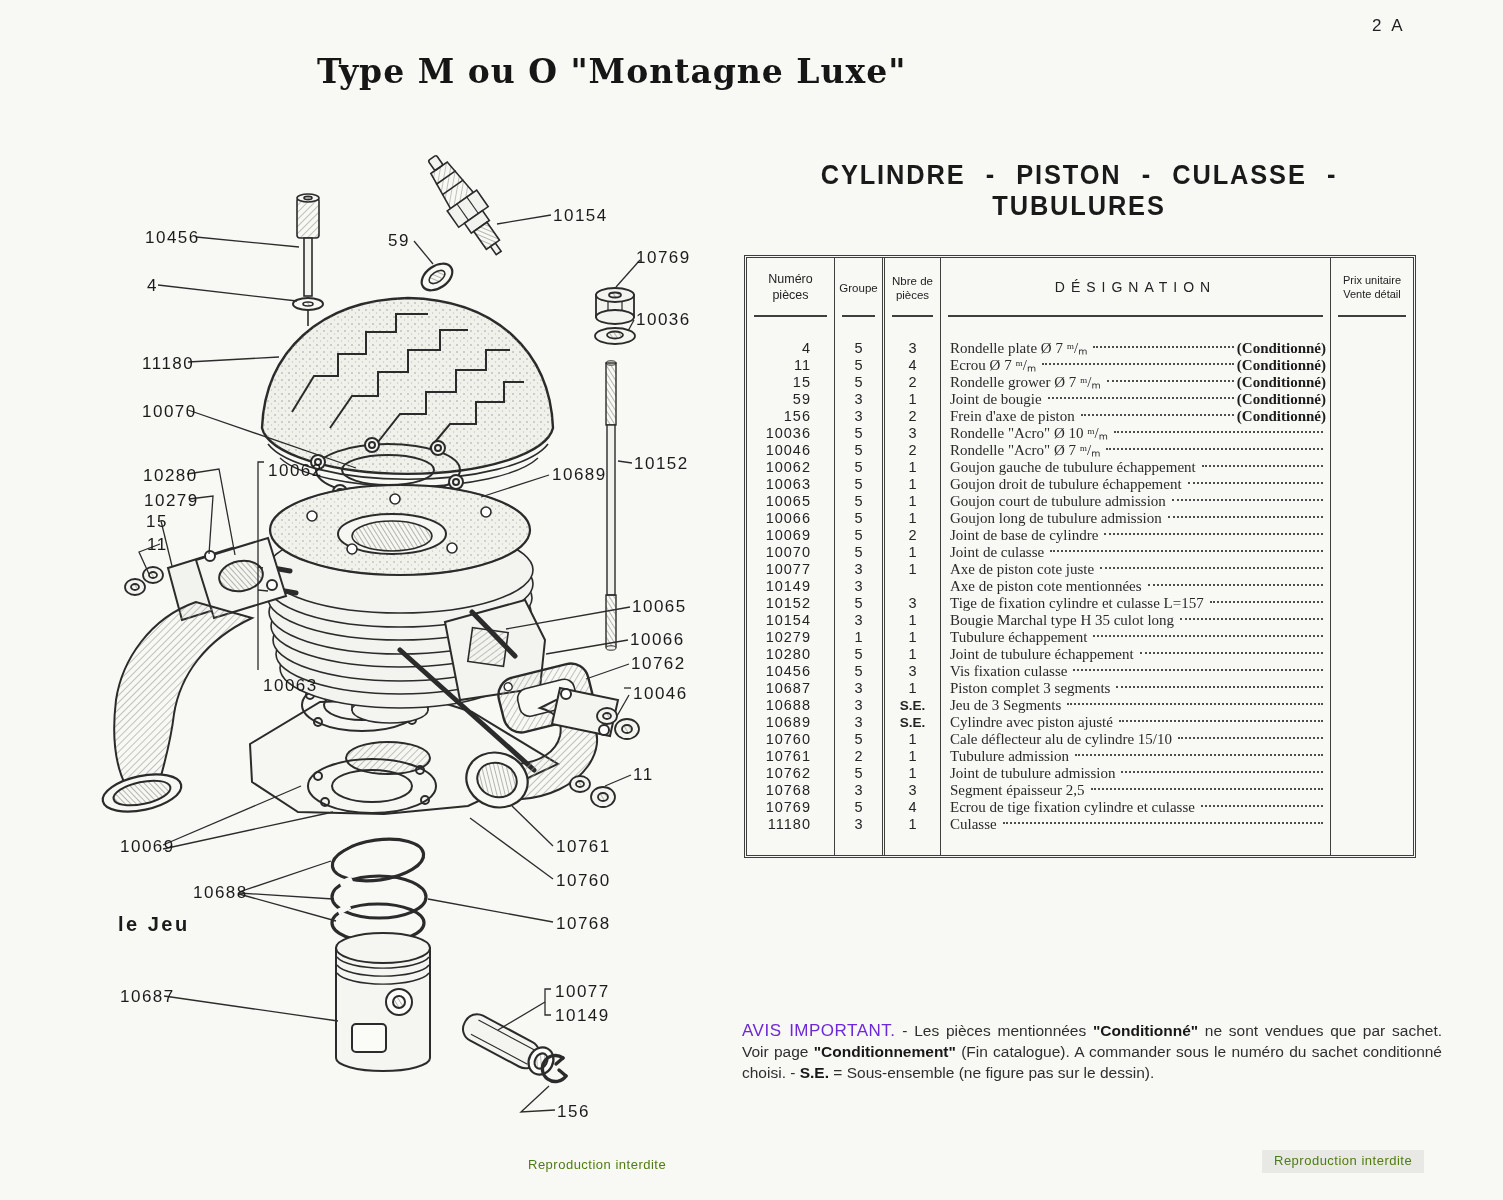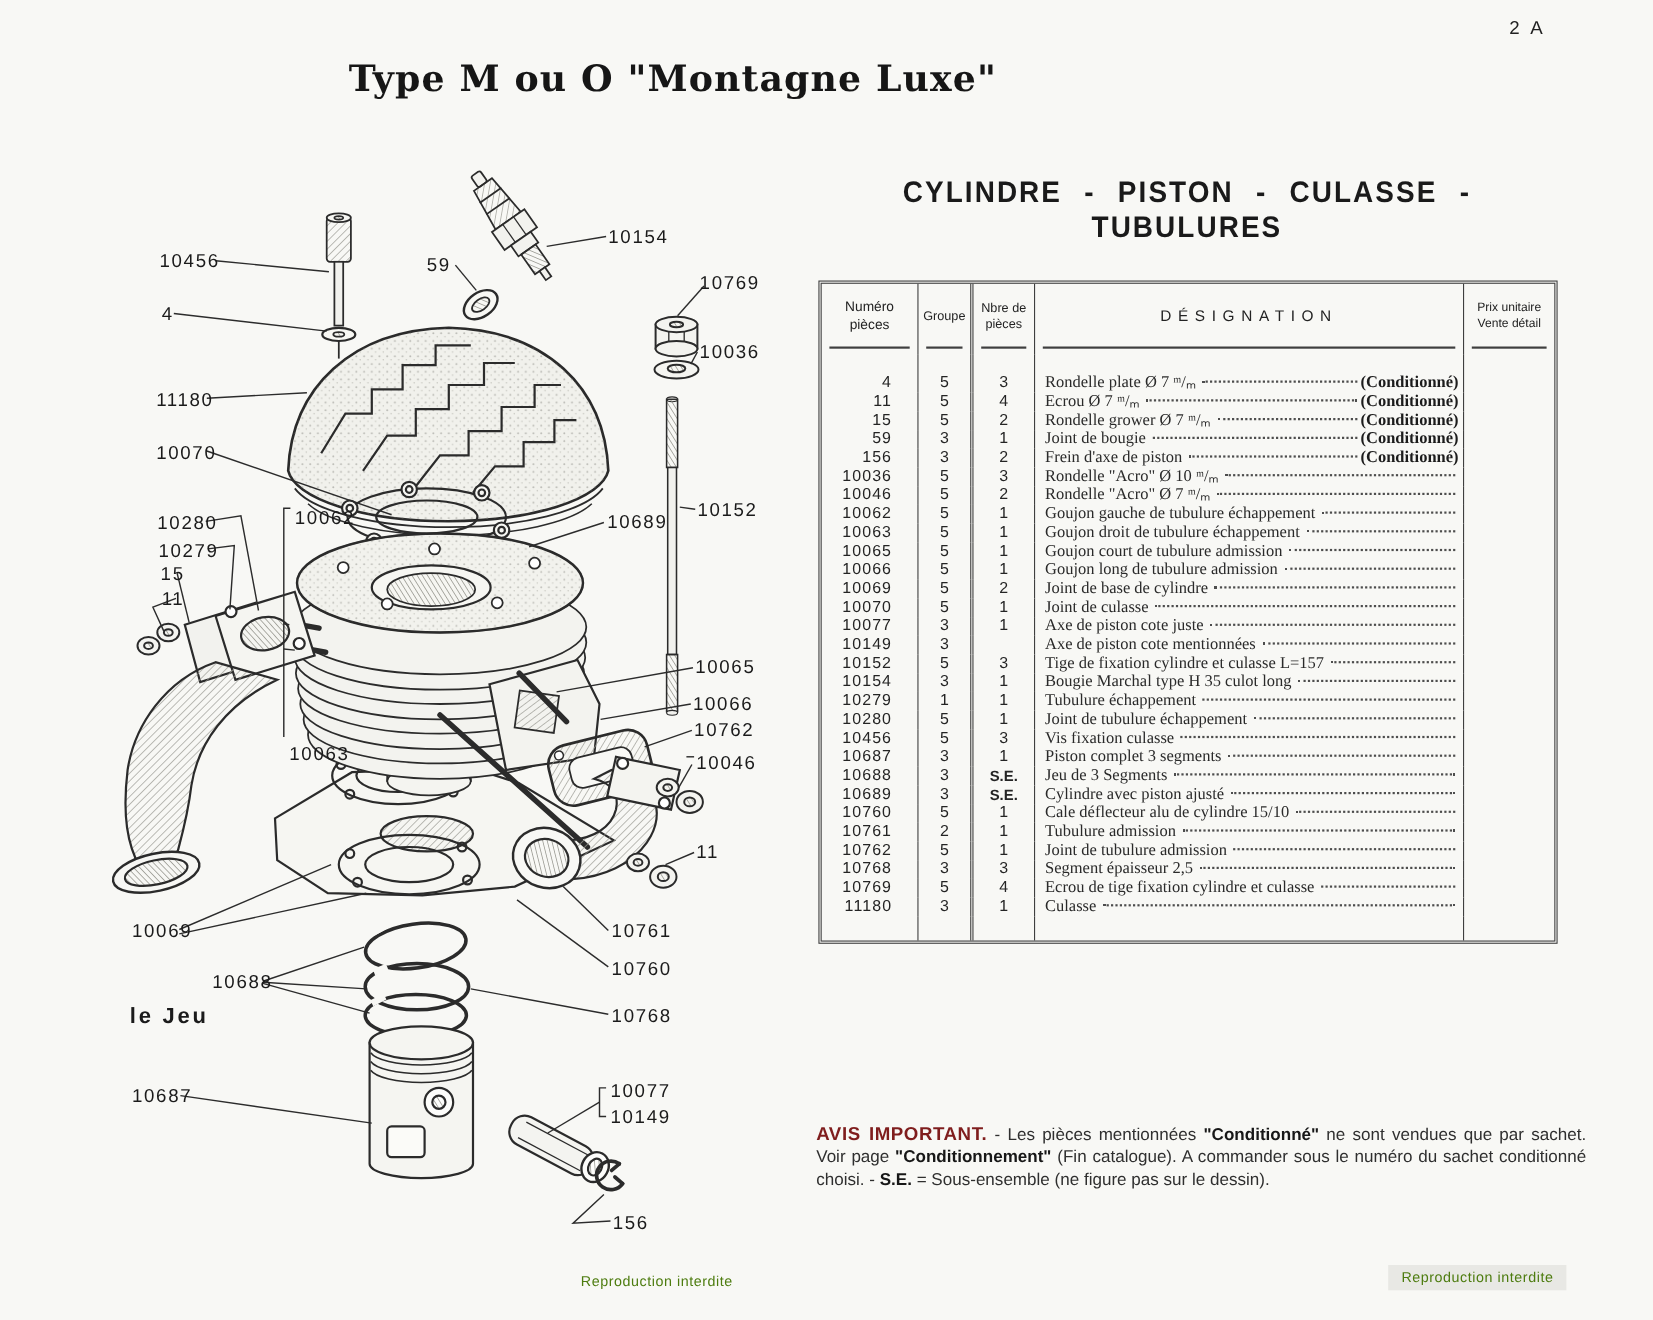--- a/index.html
+++ b/index.html
@@ -52,21 +52,21 @@
   td.col-grp,td.col-nbre{text-align:center;}
   td.col-nbre.se{font-weight:700;font-size:13.5px;}
   td.col-desig{padding:0 4px 0 9px;}
   .desig{display:flex;align-items:center;width:100%;font-family:"Liberation Serif",serif;font-size:15px;}
   .desig-text{white-space:nowrap;color:#2a2a2a;}
   .dots{flex:1;min-width:10px;border-bottom:2px dotted #4d4d4d;margin:0 3px 3px 6px;}
   .suffix{font-weight:700;white-space:nowrap;color:#1c1c1c;}
   
   .notes{position:absolute;left:742px;top:1020px;width:700px;font-size:15.5px;line-height:1.32;color:#2f2f2f;text-align:justify;}
   .notes .b{font-weight:700;color:#171717;}
-  .notes .lead{font-weight:700;font-size:17px;letter-spacing:.5px;color:#7f1d1d;}
+  .notes .lead{font-weight:400;font-size:17px;letter-spacing:.5px;color:#6d28d9;}
   .notes p{margin:0 0 10px 0;}
   .foot{position:absolute;font-size:13px;color:#4d7c0f;letter-spacing:.5px;}
   .foot-left{left:528px;top:1157px;}
   .foot-right{left:1262px;top:1150px;background:#e8e8e4;padding:3px 12px 5px;}
   
   #diagram{position:absolute;left:0;top:0;}
   #diagram-labels{position:absolute;left:0;top:0;width:740px;height:1200px;pointer-events:none;}
   .dlabel{position:absolute;font-size:17px;line-height:17px;letter-spacing:1.5px;color:#1b1b1b;white-space:nowrap;}
   .dlabel.big{font-weight:700;font-size:20px;letter-spacing:2.5px;}
 </style>

